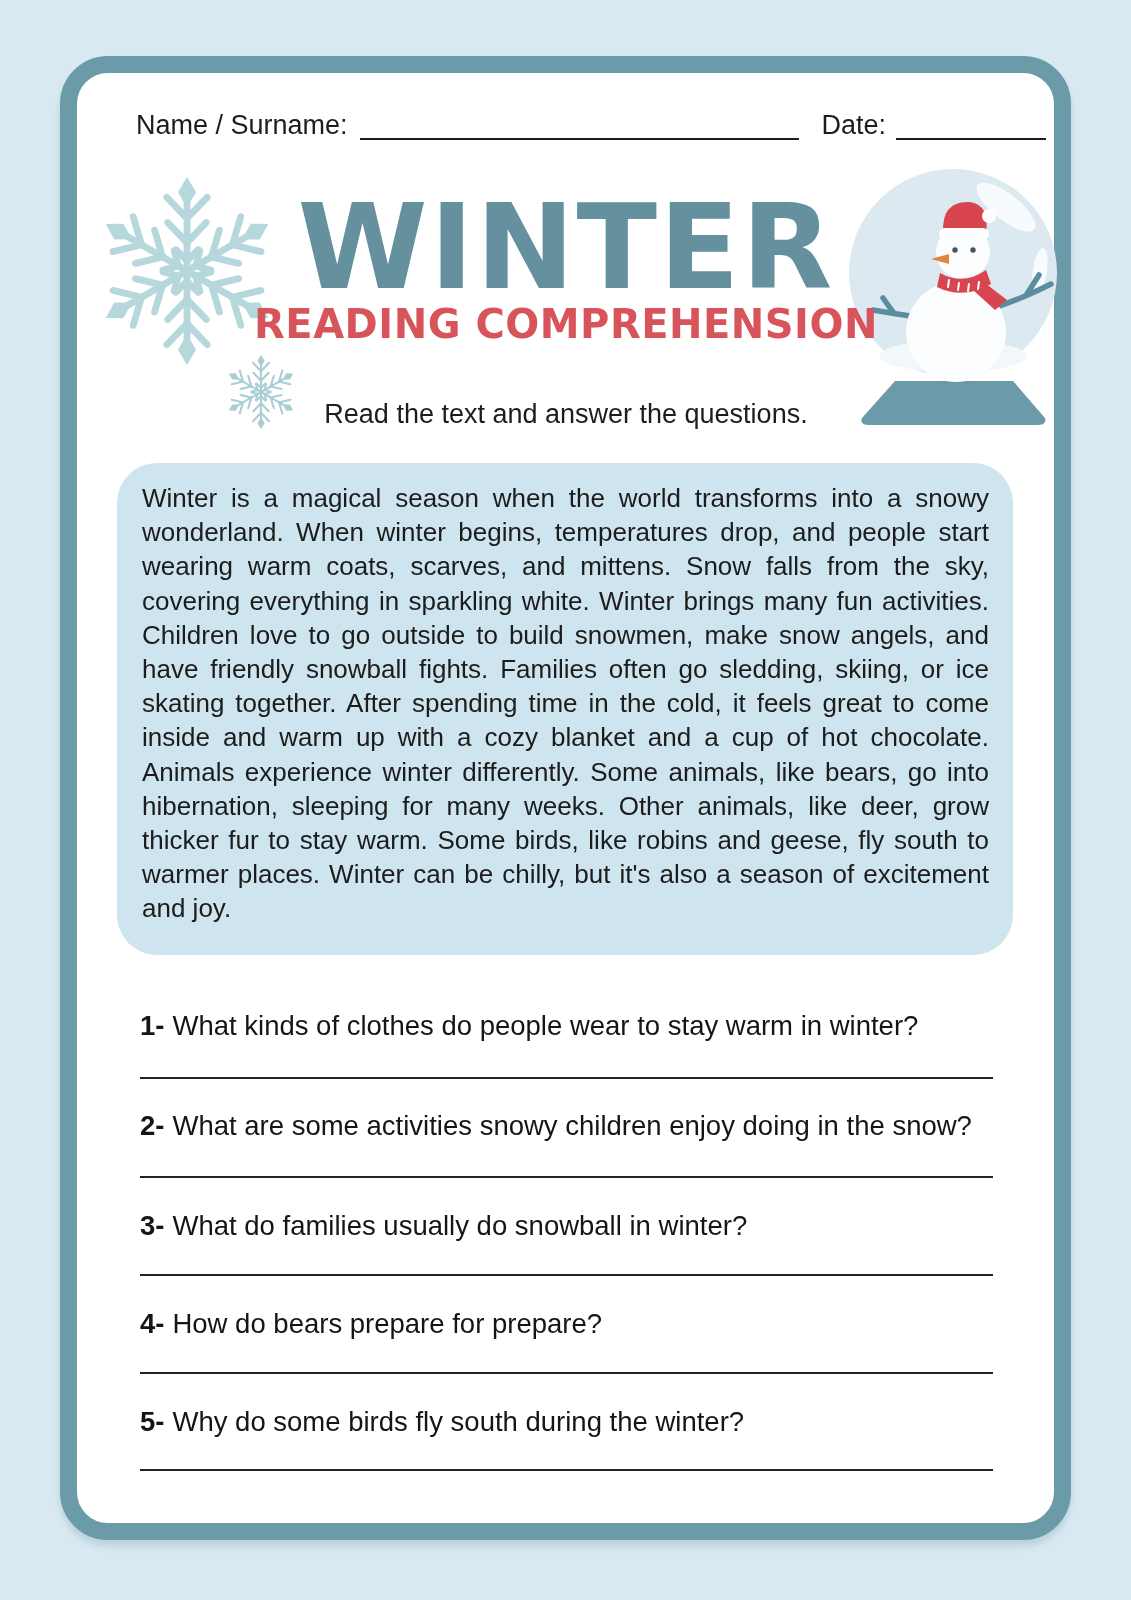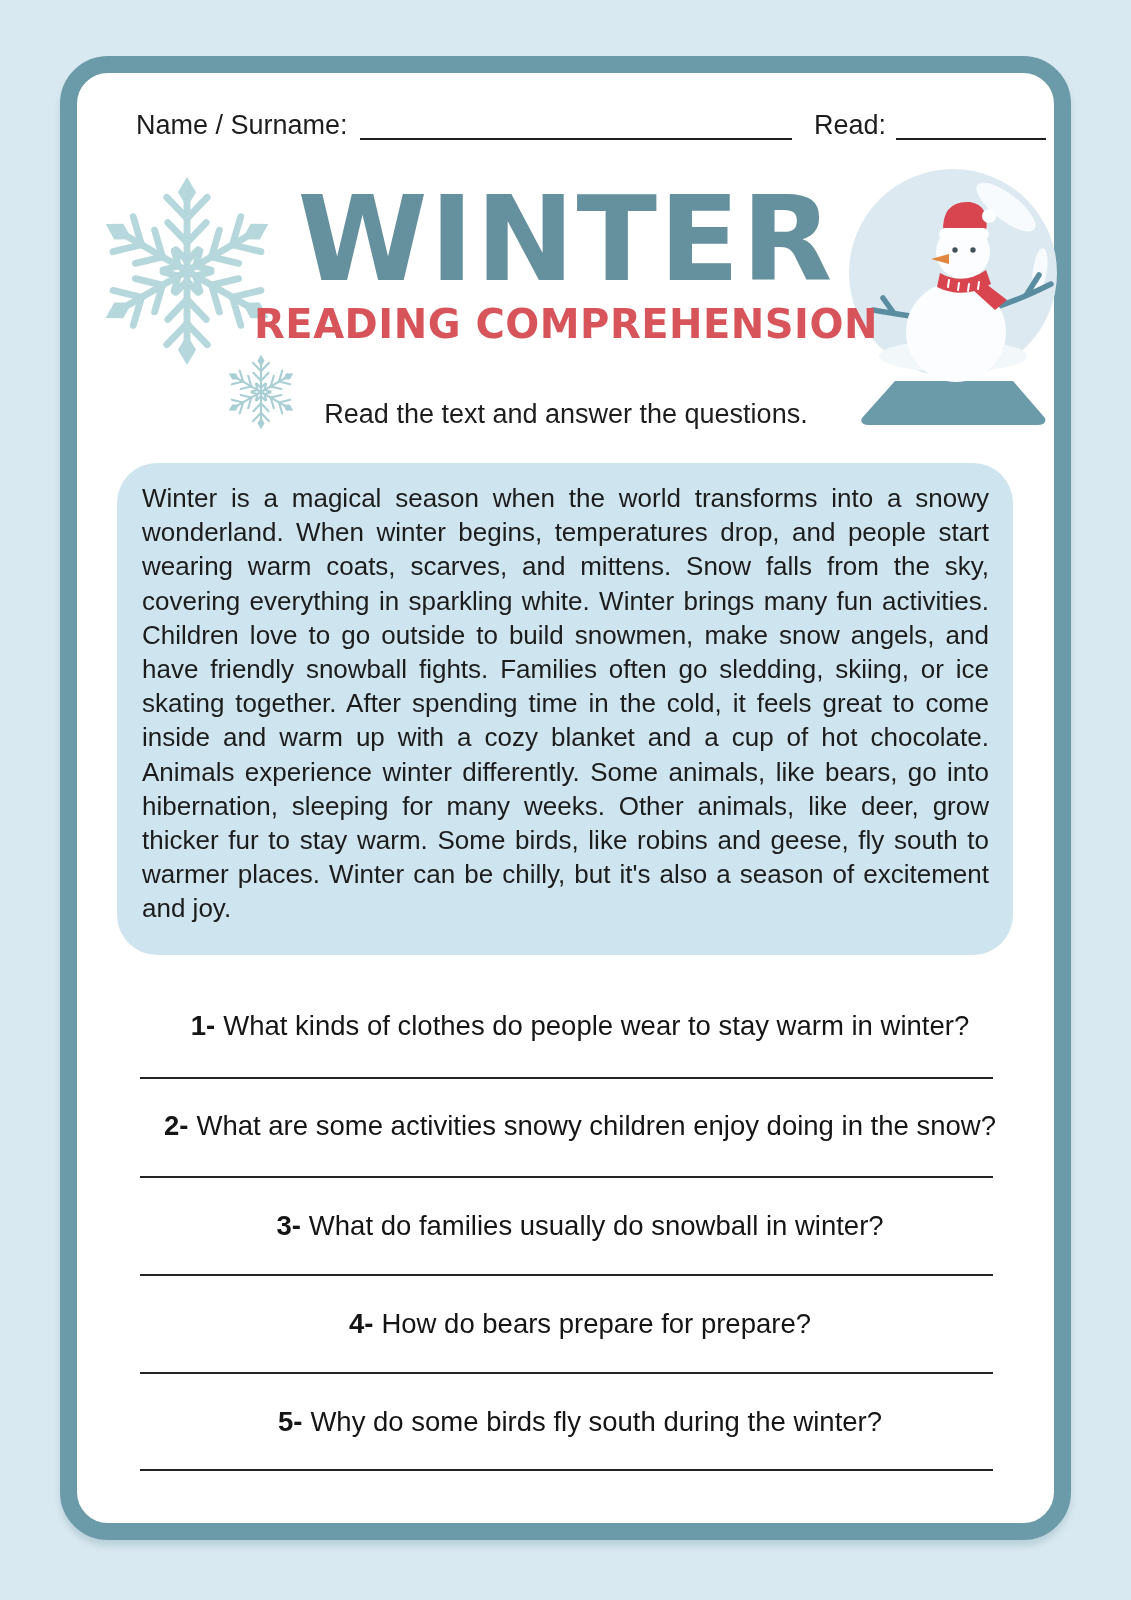--- a/index.html
+++ b/index.html
@@ -24,21 +24,21 @@
     position:absolute;left:116px;top:106px;width:910px;height:34px;
     display:flex;align-items:flex-end;
     font-size:27px;line-height:30px;white-space:nowrap;margin-left:20px;
   }
   .write-line{
     border-bottom:2.5px solid #1d1d1d;height:30px;display:inline-block;
   }
   .name-line{flex:1;margin-left:12px;margin-right:22px;}
   .date-line{width:150px;margin-left:10px;}
   .title-main{
-    position:absolute;left:77px;top:180px;width:978px;
+    position:absolute;left:77px;top:188px;width:978px;
     text-align:center;
     font-family:"DejaVu Sans", sans-serif;
     font-weight:bold;font-size:118px;line-height:1;
     letter-spacing:2px;color:#65909e;
   }
   .title-sub{
     position:absolute;left:77px;top:302px;width:978px;
     text-align:center;
     font-family:"DejaVu Sans", sans-serif;
     font-weight:bold;font-size:40px;line-height:1.1;
@@ -53,40 +53,40 @@
     background:#cee4ee;border-radius:40px;
     box-sizing:border-box;
     padding:18px 24px 16px 25px;
   }
   .passage-text{
     font-size:26px;line-height:34.2px;
     text-align:justify;color:#1c1c1c;
   }
   .question{
     position:absolute;left:140px;width:880px;
-    font-size:27.5px;line-height:32px;color:#151515;white-space:nowrap;text-align:center;
+    font-size:27.5px;line-height:32px;color:#151515;white-space:nowrap;
   }
   .question b{margin-right:8px;font-weight:bold;}
   .answer-line{
     position:absolute;left:140px;width:853px;height:0;
     border-top:2.5px solid #232323;
   }
   .deco{position:absolute;}
 </style>
 </head>
 <body>
 
 <div class="page">
 
   <div class="card"></div>
 
   <div class="header-row">
     <span>Name / Surname:</span>
     <span class="write-line name-line"></span>
-    <span>Read:</span>
+    <span>Date:</span>
     <span class="write-line date-line"></span>
   </div>
 
   <svg class="deco" style="left:86px;top:166px;color:#b6d8dc;" width="202" height="210" viewBox="0 0 100 100">
     <defs>
       <g id="flakeArm" stroke="currentColor" fill="none" stroke-linecap="round">
         <path d="M50 50 L50 9"></path>
         <path d="M50 3.5 L54.5 11 L50 18.5 L45.5 11 Z" fill="currentColor" stroke="none"></path>
         <path d="M50 24 L40 13.5"></path>
           <path d="M50 24 L60 13.5"></path>

